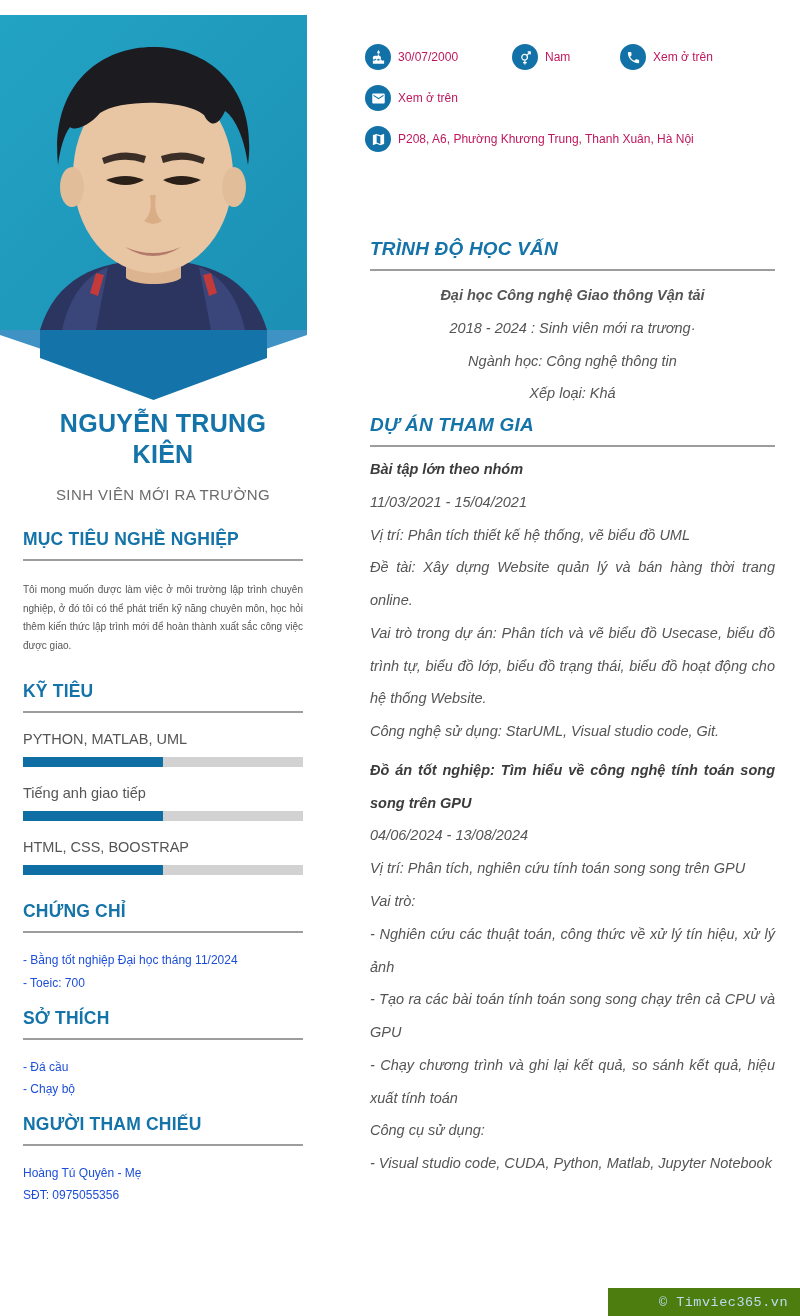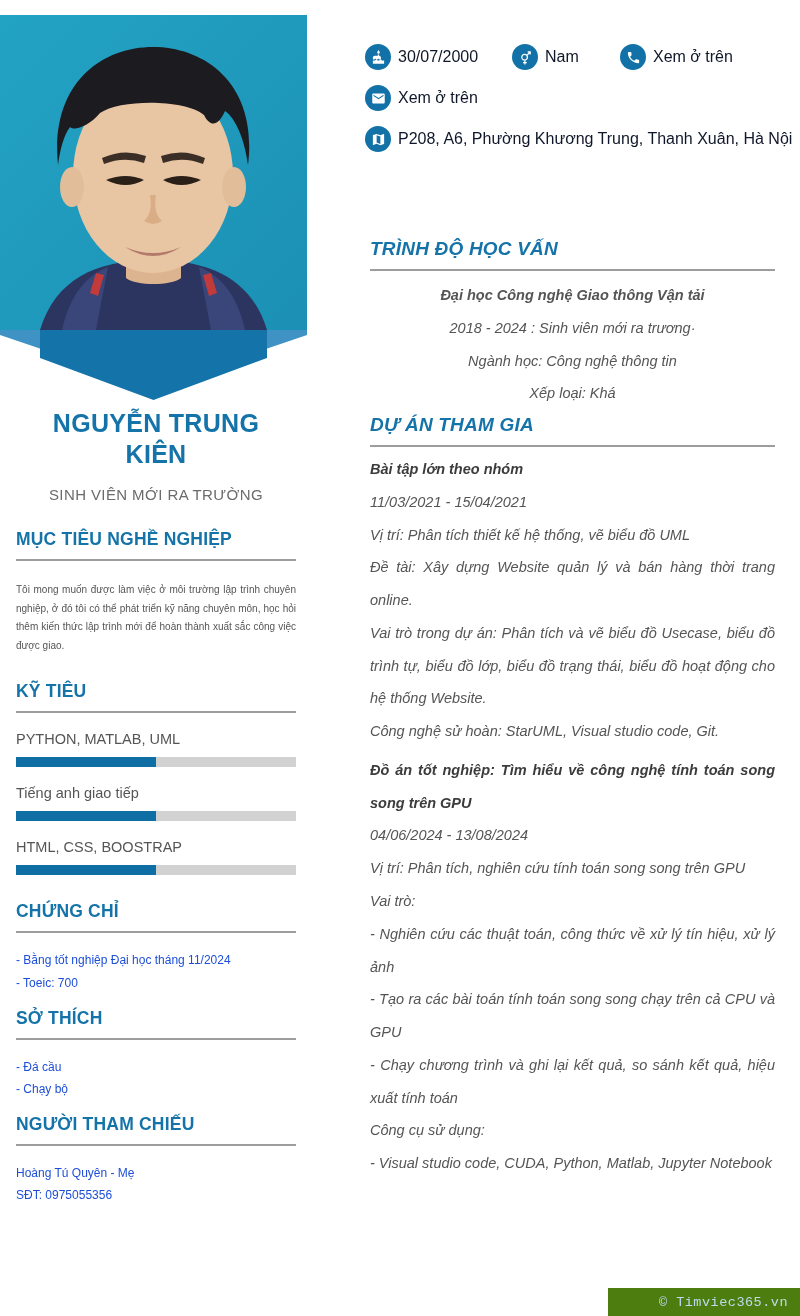--- a/index.html
+++ b/index.html
@@ -5,21 +5,21 @@
   * { margin:0; padding:0; box-sizing:border-box; }
   html,body { background:#ffffff; }
   body { font-family:"Liberation Sans","DejaVu Sans",sans-serif; color:#4f4f4f; }
   #page { position:relative; width:800px; height:1316px; background:#ffffff; overflow:hidden; }
 
   
   .photo-wrap { position:absolute; left:0; top:15px; width:307px; }
   .photo-wrap svg { display:block; }
 
   
-  #left { position:absolute; left:16px; top:408px; width:280px; }
+  #left { position:absolute; left:23px; top:408px; width:280px; }
   .name { color:#1473a8; font-size:25px; font-weight:bold; text-align:center; line-height:1.22; letter-spacing:.3px; }
   .subtitle { color:#6b6b6b; font-size:15px; text-align:center; margin-top:17px; letter-spacing:.4px; }
   .lsec { margin-top:26px; }
   .lsec h2, .rsec h2 { color:#1473a8; font-size:17.5px; font-weight:bold; letter-spacing:.2px;
        padding-bottom:9px; border-bottom:2px solid #9d9d9d; }
   .objective-text { margin-top:20px; font-size:10px; line-height:1.86; text-align:justify; color:#555; }
   .skill { margin-top:18px; }
   .skill-label { font-size:14.5px; color:#555; }
   .skill-track { margin-top:10px; width:100%; height:10px; background:#d2d2d2; }
   .skill-fill { height:100%; background:#0f6fa5; }
@@ -28,21 +28,21 @@
 
   
   #contact { position:absolute; left:365px; top:44px; width:425px; }
   .c-row { display:flex; align-items:center; margin-bottom:15px; }
   .c-item { display:flex; align-items:center; }
   .c-item.w1 { width:147px; }
   .c-item.w2 { width:108px; }
   .cicon { flex:0 0 26px; width:26px; height:26px; border-radius:50%; background:#1272a8;
        display:flex; align-items:center; justify-content:center; }
   .cicon svg { width:15px; height:15px; fill:#ffffff; stroke:none; }
-  .c-text { margin-left:7px; font-size:16px; color:#0f172a; white-space:nowrap; }
+  .c-text { margin-left:7px; font-size:12px; color:#be185d; white-space:nowrap; }
 
   
   #rmain { position:absolute; left:370px; top:238px; width:405px;font-style:italic; }
   .rsec h2 { font-size:19px; }
   .edu p, .proj p { font-size:14.5px; line-height:2.26; color:#555;text-align:center; }
   .edu { margin-top:8px; margin-bottom:4px; }
   .btext { font-weight:bold; color:#3c3c3c; }
   .proj { margin-top:6px; }
   .proj p { text-align:justify; }
   .proj .ptitle { font-weight:bold; color:#3c3c3c; }
@@ -220,21 +220,21 @@
 
     <div class="rsec">
       <h2>DỰ ÁN THAM GIA</h2>
 
       <div class="proj">
         <p class="ptitle">Bài tập lớn theo nhóm</p>
         <p>11/03/2021 - 15/04/2021</p>
         <p>Vị trí: Phân tích thiết kế hệ thống, vẽ biểu đồ UML</p>
         <p>Đề tài: Xây dựng Website quản lý và bán hàng thời trang online.</p>
         <p>Vai trò trong dự án: Phân tích và vẽ biểu đồ Usecase, biểu đồ trình tự, biểu đồ lớp, biểu đồ trạng thái, biểu đồ hoạt động cho hệ thống Website.</p>
-        <p>Công nghệ sử hoàn: StarUML, Visual studio code, Git.</p>
+        <p>Công nghệ sử dụng: StarUML, Visual studio code, Git.</p>
       </div>
 
       <div class="proj">
         <p class="ptitle">Đồ án tốt nghiệp: Tìm hiểu về công nghệ tính toán song song trên GPU</p>
         <p>04/06/2024 - 13/08/2024</p>
         <p>Vị trí: Phân tích, nghiên cứu tính toán song song trên GPU</p>
         <p>Vai trò:</p>
         <p>- Nghiên cứu các thuật toán, công thức về xử lý tín hiệu, xử lý ảnh</p>
         <p>- Tạo ra các bài toán tính toán song song chạy trên cả CPU và GPU</p>
         <p>- Chạy chương trình và ghi lại kết quả, so sánh kết quả, hiệu xuất tính toán</p>

